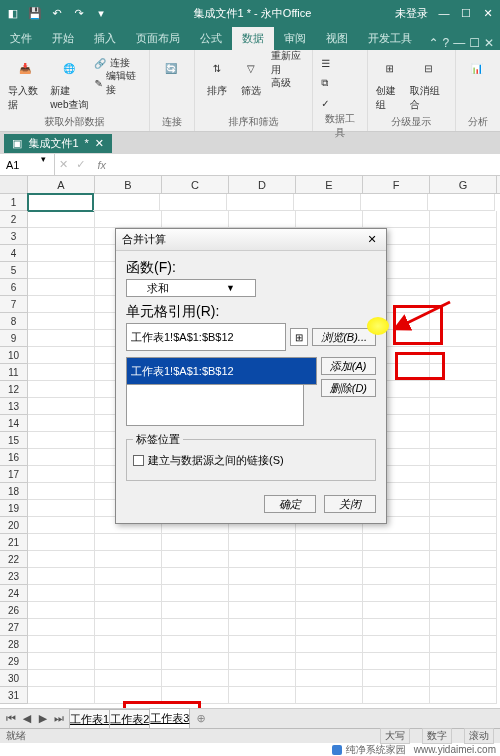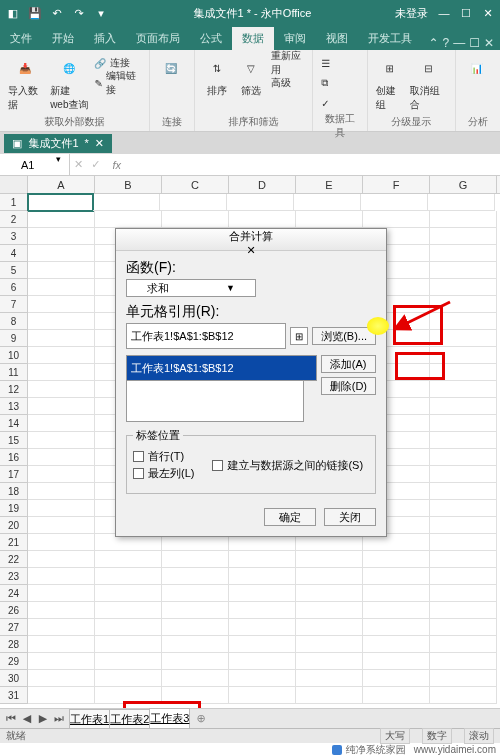--- a/index.html
+++ b/index.html
@@ -24,48 +24,48 @@
 .ribbon-group .big-btn .icon { width: 28px; height: 28px; display: flex; align-items: center; justify-content: center; }
 .ribbon-group .sm-btn { font-size: 10px; color: #333; display: flex; align-items: center; gap: 3px; cursor: pointer; height: 18px; }
 .ribbon-group .sm-col { display: flex; flex-direction: column; gap: 2px; }
 .ribbon-group .label { font-size: 10px; color: #666; text-align: center; margin-top: auto; }
 
 .doc-tab-bar { background: #d8d8d8; height: 22px; display: flex; align-items: center; padding-left: 4px; }
 .doc-tab { background: #2a7a6f; color: #fff; font-size: 11px; padding: 2px 8px; display: flex; align-items: center; gap: 6px; }
 .doc-tab .close { cursor: pointer; }
 
 .name-bar { height: 22px; border-bottom: 1px solid #ccc; display: flex; align-items: center; font-size: 11px; }
-.name-box { width: 55px; border-right: 1px solid #ccc; padding: 0 6px; display: flex; height: 100%; margin-left: 15px; }
+.name-box { width: 55px; border-right: 1px solid #ccc; padding: 0 6px; display: flex; height: 100%; }
 .name-box input { border: none; width: 35px; font-size: 11px; outline: none; }
 .fx-label { padding: 0 8px; color: #888; font-style: italic; }
 .formula-input { flex: 1; border: none; height: 100%; font-size: 11px; outline: none; }
 
 .grid-area { position: relative; height: 550px; overflow: hidden; }
 .col-headers { display: flex; height: 18px; background: #f5f5f5; border-bottom: 1px solid #ccc; }
 .col-headers .corner { width: 28px; border-right: 1px solid #ccc; background: #eee; }
 .col-headers .ch { width: 67px; border-right: 1px solid #ccc; font-size: 11px; text-align: center; line-height: 18px; color: #333; }
 .rows { }
 .row { display: flex; height: 17px; }
 .row .rh { width: 28px; background: #f5f5f5; border-right: 1px solid #ccc; border-bottom: 1px solid #ccc; font-size: 10px; text-align: center; line-height: 17px; color: #333; }
 .row .cell { width: 67px; border-right: 1px solid #e0e0e0; border-bottom: 1px solid #e0e0e0; }
 .row .cell.sel { border: 2px solid #2a7a6f; margin: -1px; }
 
 .dialog { position: absolute; left: 115px; top: 228px; width: 272px; background: #f0f0f0; border: 1px solid #888; box-shadow: 2px 2px 6px rgba(0,0,0,0.3); font-size: 11px; }
-.dialog-title { background: linear-gradient(#fdfdfd,#e8e8e8); height: 22px; display: flex; align-items: center; padding: 0 6px; border-bottom: 1px solid #ccc; flex-direction: column; }
+.dialog-title { background: linear-gradient(#fdfdfd,#e8e8e8); height: 22px; display: flex; align-items: center; padding: 0 6px; border-bottom: 1px solid #ccc; }
 .dialog-title .t { flex: 1; }
 .dialog-title .x { width: 16px; text-align: center; cursor: pointer; }
 .dialog-body { padding: 8px 10px; }
 .dlg-label { font-size: 14px; margin-bottom: 2px; }
 .dlg-combo { width: 130px; height: 18px; border: 1px solid #999; background: #fff; padding: 0 20px; display: flex; align-items: center; margin-bottom: 6px; font-size: 11px; }
 .dlg-combo .arrow { margin-left: auto; font-size: 9px; }
 .dlg-input-row { display: flex; align-items: center; gap: 4px; margin-bottom: 6px; }
-.dlg-input { flex: 1; height: 20px; border: 1px solid #999; background: #fff; padding: 12px 4px; font-size: 11px; display: flex; align-items: center; }
+.dlg-input { flex: 1; height: 28px; border: 1px solid #999; background: #fff; padding: 0 4px; font-size: 11px; display: flex; align-items: center; }
 .dlg-input.sel { background: #0a49a7; color: #fff; }
 .dlg-picker { width: 18px; height: 18px; border: 1px solid #999; background: #fff; display: flex; align-items: center; justify-content: center; font-size: 10px; cursor: pointer; }
-.dlg-btn { height: 16px; border: 1px solid #999; background: #f5f5f5; padding: 8px 8px; font-size: 11px; cursor: pointer; display: flex; align-items: center; }
+.dlg-btn { height: 16px; border: 1px solid #999; background: #f5f5f5; padding: 8px 8px; font-size: 11px; cursor: pointer; display: flex; align-items: center; font-style: italic; }
 .dlg-list { width: 178px; height: 42px; border: 1px solid #999; background: #fff; }
 .dlg-side-btns { display: flex; flex-direction: column; gap: 4px; }
 .dlg-fieldset { border: 1px solid #bbb; padding: 4px 6px 10px; margin-top: 6px; }
 .dlg-fieldset legend { font-size: 11px; padding: 0 3px; }
 .dlg-check { display: flex; align-items: center; gap: 4px; font-size: 11px; margin: 2px 0; }
 .dlg-check .box { width: 11px; height: 11px; border: 1px solid #666; background: #fff; }
 .dlg-footer { display: flex; justify-content: flex-end; gap: 8px; padding: 6px 10px 10px; }
 
 .red-box1 { position: absolute; border: 3px solid #e30000; left: 393px; top: 305px; width: 50px; height: 40px; pointer-events: none; }
 .yellow-spot { position: absolute; left: 367px; top: 317px; width: 22px; height: 18px; background: radial-gradient(#ffff66,#ffee00); border-radius: 50%; pointer-events: none; }
@@ -580,30 +580,20 @@
         <div class="dlg-list" style="margin-top:-1px;"></div>
       </div>
       <div class="dlg-side-btns">
         <div class="dlg-btn">添加(A)</div>
         <div class="dlg-btn">删除(D)</div>
       </div>
     </div>
     <fieldset class="dlg-fieldset">
       <legend>标签位置</legend>
       <div style="display:flex; gap:18px;">
-        <div>
-          <div class="dlg-check">
-              <span class="box"></span>
-              <span>首行(T)</span>
-            </div>
-          <div class="dlg-check">
-              <span class="box"></span>
-              <span>最左列(L)</span>
-            </div>
-        </div>
         <div class="dlg-check">
             <span class="box"></span>
             <span>建立与数据源之间的链接(S)</span>
           </div>
       </div>
     </fieldset>
   </div>
   <div class="dlg-footer">
     <div class="dlg-btn" style="min-width:52px;justify-content:center;">确定</div>
     <div class="dlg-btn" style="min-width:52px;justify-content:center;">关闭</div>

